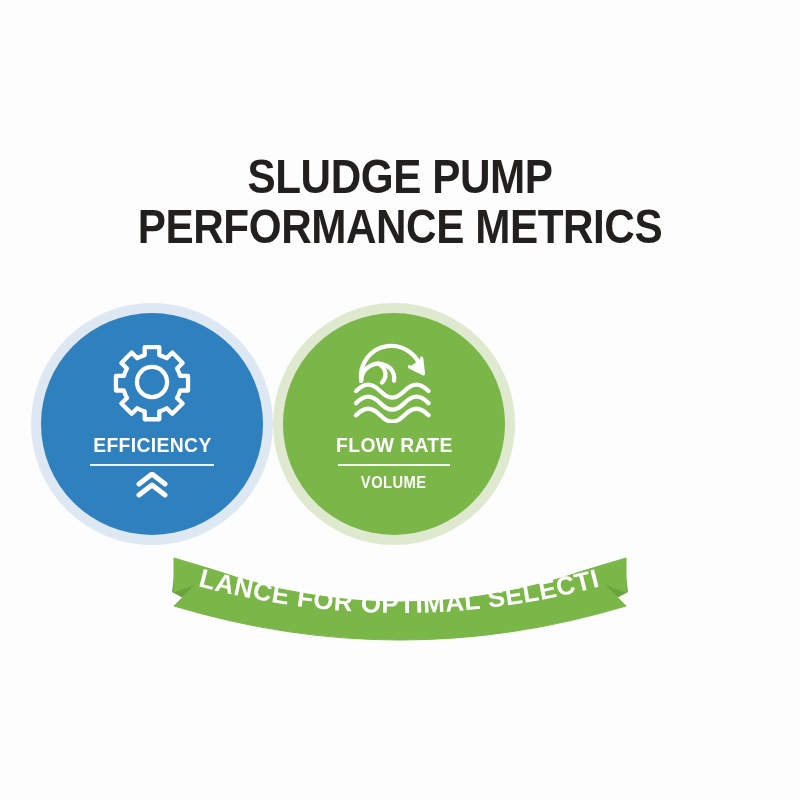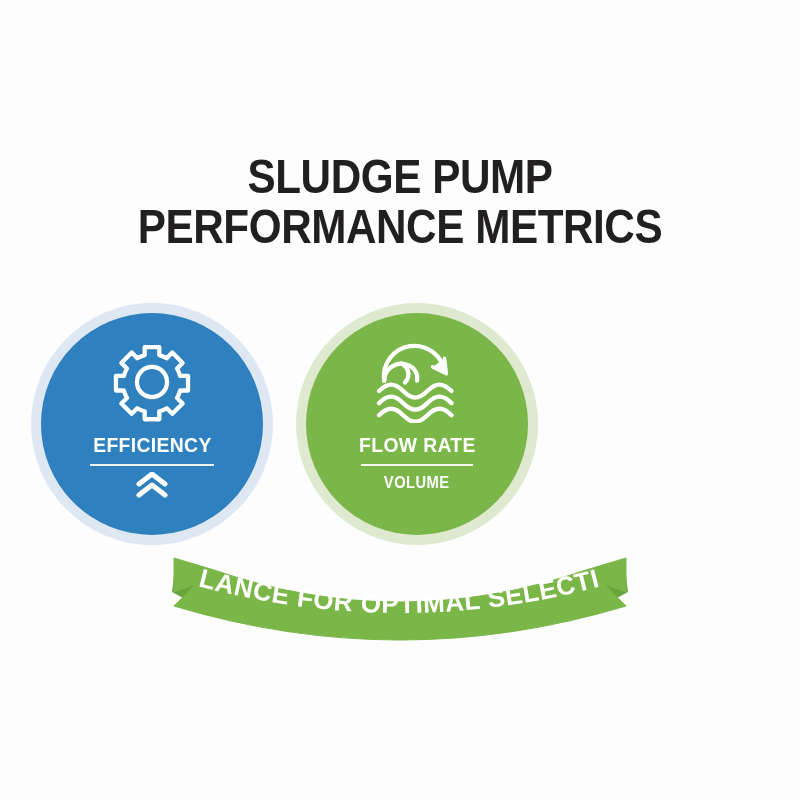--- a/index.html
+++ b/index.html
@@ -66,21 +66,21 @@
     display:flex;
     flex-direction:column;
     align-items:center;
   }
   .m-blue .disc { background:#2f80bf; }
   .m-blue .halo { background:#dde8f2; }
   .m-green .disc { background:#7ab648; }
   .m-green .halo { background:#dfe9cf; }
 
   .m1 { left:41px;  top:0; }
-  .m2 { left:306px; top:0; }
+  .m2 { left:283px; top:0; }
   .m3 { left:537px; top:0; }
 
   .icon-wrap {
     margin-top:26px;
     height:86px;
     display:flex;
     align-items:center;
     justify-content:center;
   }
   .icon-wrap svg { display:block; }

